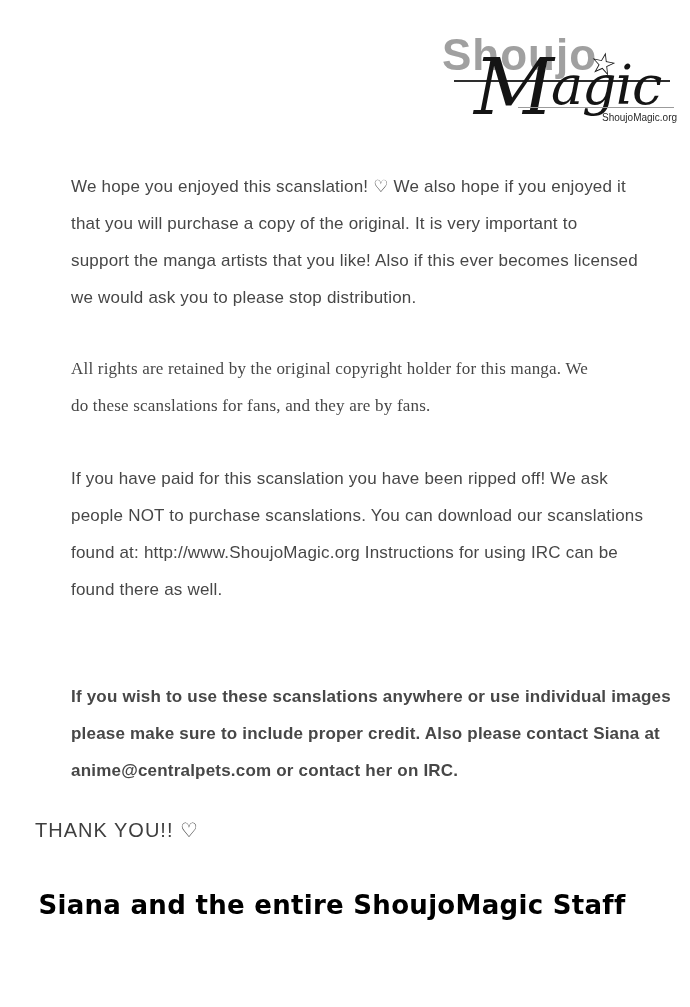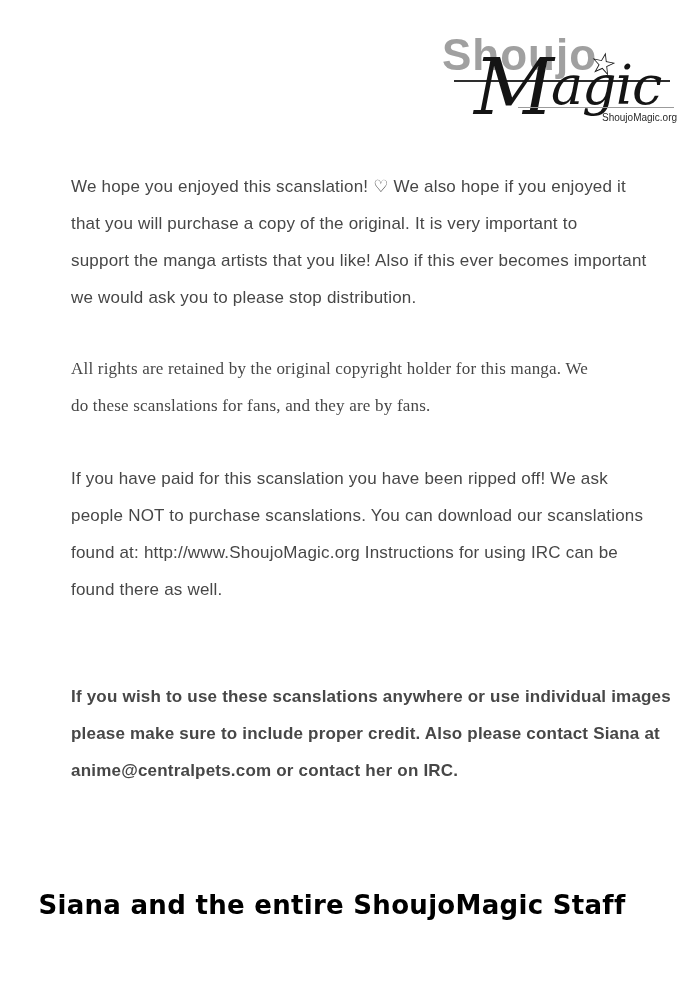--- a/index.html
+++ b/index.html
@@ -86,21 +86,21 @@
     <div class="logo-line1"></div>
     <div class="logo-star">☆</div>
     <div class="logo-magic"><span class="magic-m">M</span><span>agic</span></div>
     <div class="logo-line2"></div>
     <div class="logo-site">ShoujoMagic.org</div>
   </div>
 
   <div class="para p1">
     <div>We hope you enjoyed this scanslation! ♡  We also hope if you enjoyed it</div>
     <div>that you will purchase a copy of the original. It is very important to</div>
-    <div>support the manga artists that you like! Also if this ever becomes important</div>
+    <div>support the manga artists that you like! Also if this ever becomes licensed</div>
     <div>we would ask you to please stop distribution.</div>
   </div>
 
   <div class="para p2">
     <div>All rights are retained by the original copyright holder for this manga. We</div>
     <div>do these scanslations for fans, and they are by fans.</div>
   </div>
 
   <div class="para p3">
     <div>If you have paid for this scanslation you have been ripped off! We ask</div>
@@ -108,16 +108,17 @@
     <div>found at: http://www.ShoujoMagic.org Instructions for using IRC can be</div>
     <div>found there as well.</div>
   </div>
 
   <div class="para p4">
     <div>If you wish to use these scanslations anywhere or use individual images</div>
     <div>please make sure to include proper credit. Also please contact Siana at</div>
     <div>anime@centralpets.com or contact her on IRC.</div>
   </div>
 
+  <div class="thanks">THANK YOU!! ♡</div>
 
   <div class="footer">Siana and the entire ShoujoMagic Staff</div>
 
 </div>
 
 </body></html>

